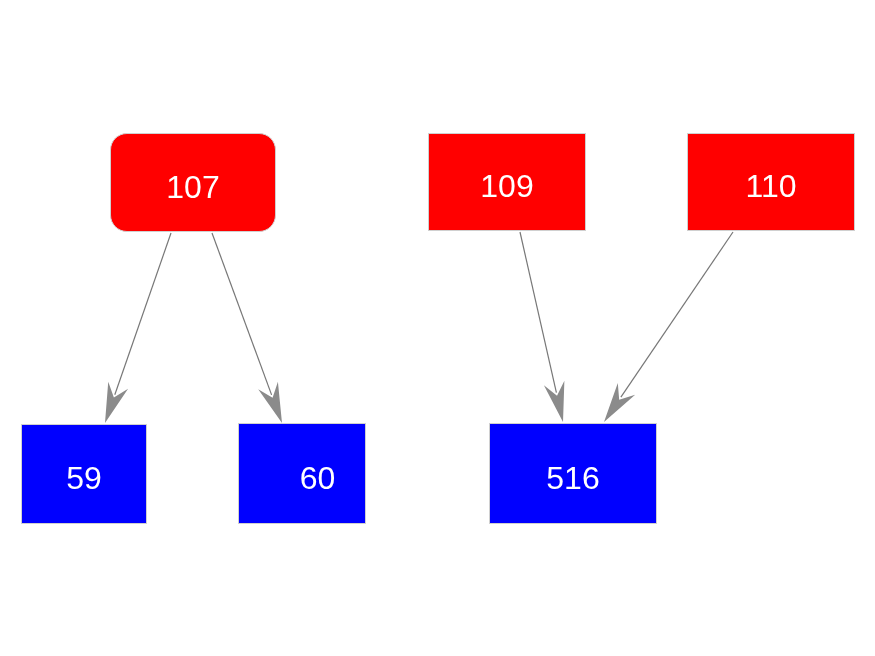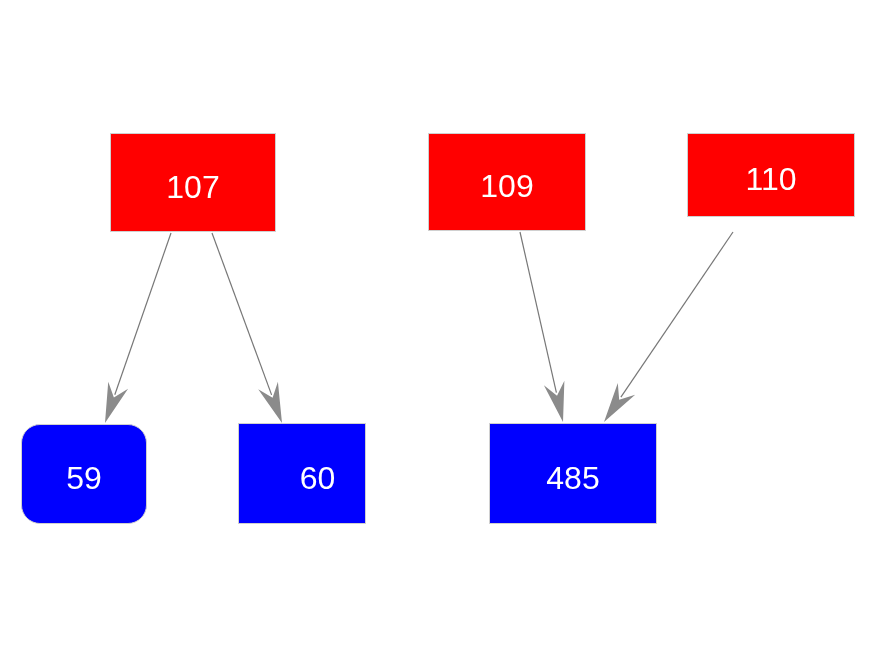--- a/index.html
+++ b/index.html
@@ -36,23 +36,23 @@
     display: flex;
     align-items: center;
     justify-content: center;
     box-sizing: border-box;
     color: #ffffff;
     font-size: 32px;
     line-height: 1;
     border: 1px solid #d0d0d0;
     padding-top: 8px; 
   }
-  .n107 { left: 110px; top: 133px; width: 166px; height: 99px; }
+  .n107 { left: 110px; top: 133px; width: 166px; height: 99px; border-radius: 17px; }
   .n109 { left: 428px; top: 133px; width: 158px; height: 98px; }
-  .n110 { left: 687px; top: 133px; width: 168px; height: 84px; }
+  .n110 { left: 687px; top: 133px; width: 168px; height: 98px; }
   .n59  { left: 21px;  top: 424px; width: 126px; height: 100px; }
   .n60  { left: 238px; top: 423px; width: 128px; height: 101px; padding-left: 31px; }
   .n434 { left: 489px; top: 423px; width: 168px; height: 101px; }
 </style>
 </head>
 <body>
 
 <div class="canvas">
 
   <svg class="edges" width="875" height="656" viewBox="0 0 875 656" aria-hidden="true">
@@ -77,19 +77,19 @@
       <path class="arrowhead" d="M0,0 L-10.5,-40 L0,-27 L10.5,-40 Z" transform="translate(604,422) rotate(34.2)" fill="#8b8b8b"></path>
     </g>
   </svg>
 
   <div class="node n107" style="background-color: rgb(255, 0, 0);">107</div>
 
   <div class="node n109" style="background-color: rgb(255, 0, 0);">109</div>
 
   <div class="node n110" style="background-color: rgb(255, 0, 0);">110</div>
 
-  <div class="node n59" style="background-color: rgb(0, 0, 255); border-radius: 19px;">59</div>
+  <div class="node n59" style="background-color: rgb(0, 0, 255);">59</div>
 
   <div class="node n60" style="background-color: rgb(0, 0, 255);">60</div>
 
-  <div class="node n434" style="background-color: rgb(0, 0, 255);">485</div>
+  <div class="node n434" style="background-color: rgb(0, 0, 255);">516</div>
 
 </div>
 
 </body></html>

